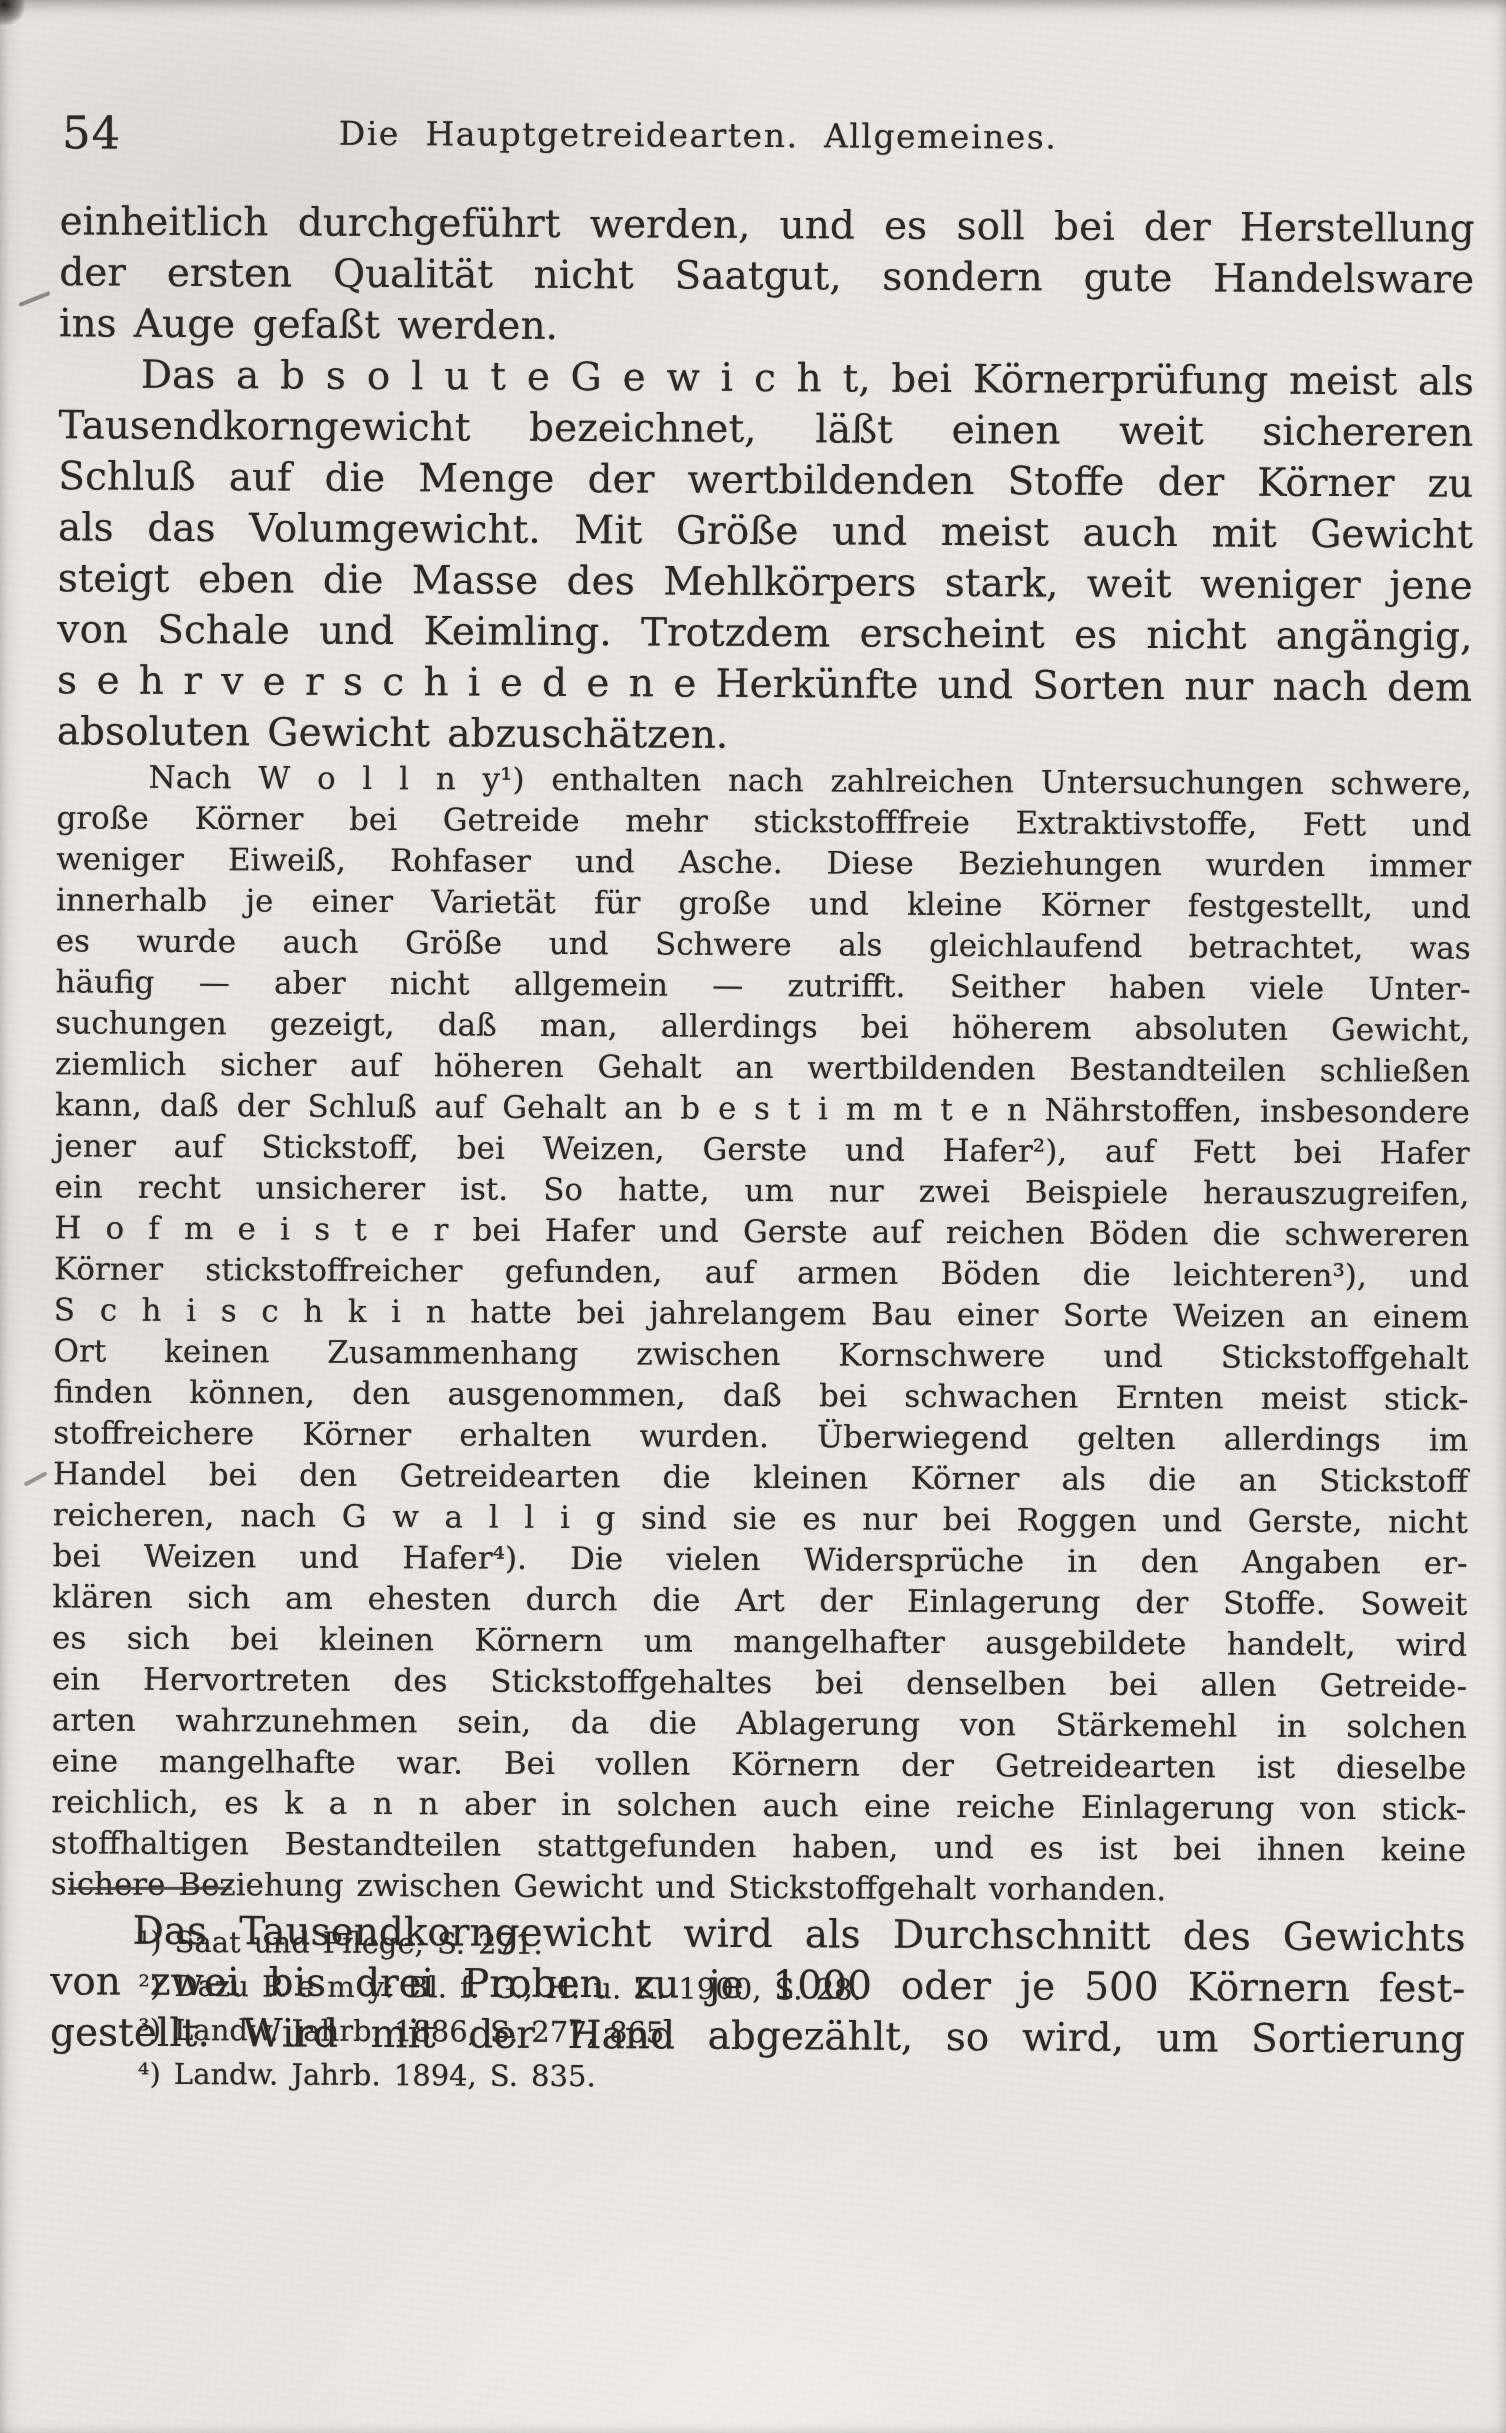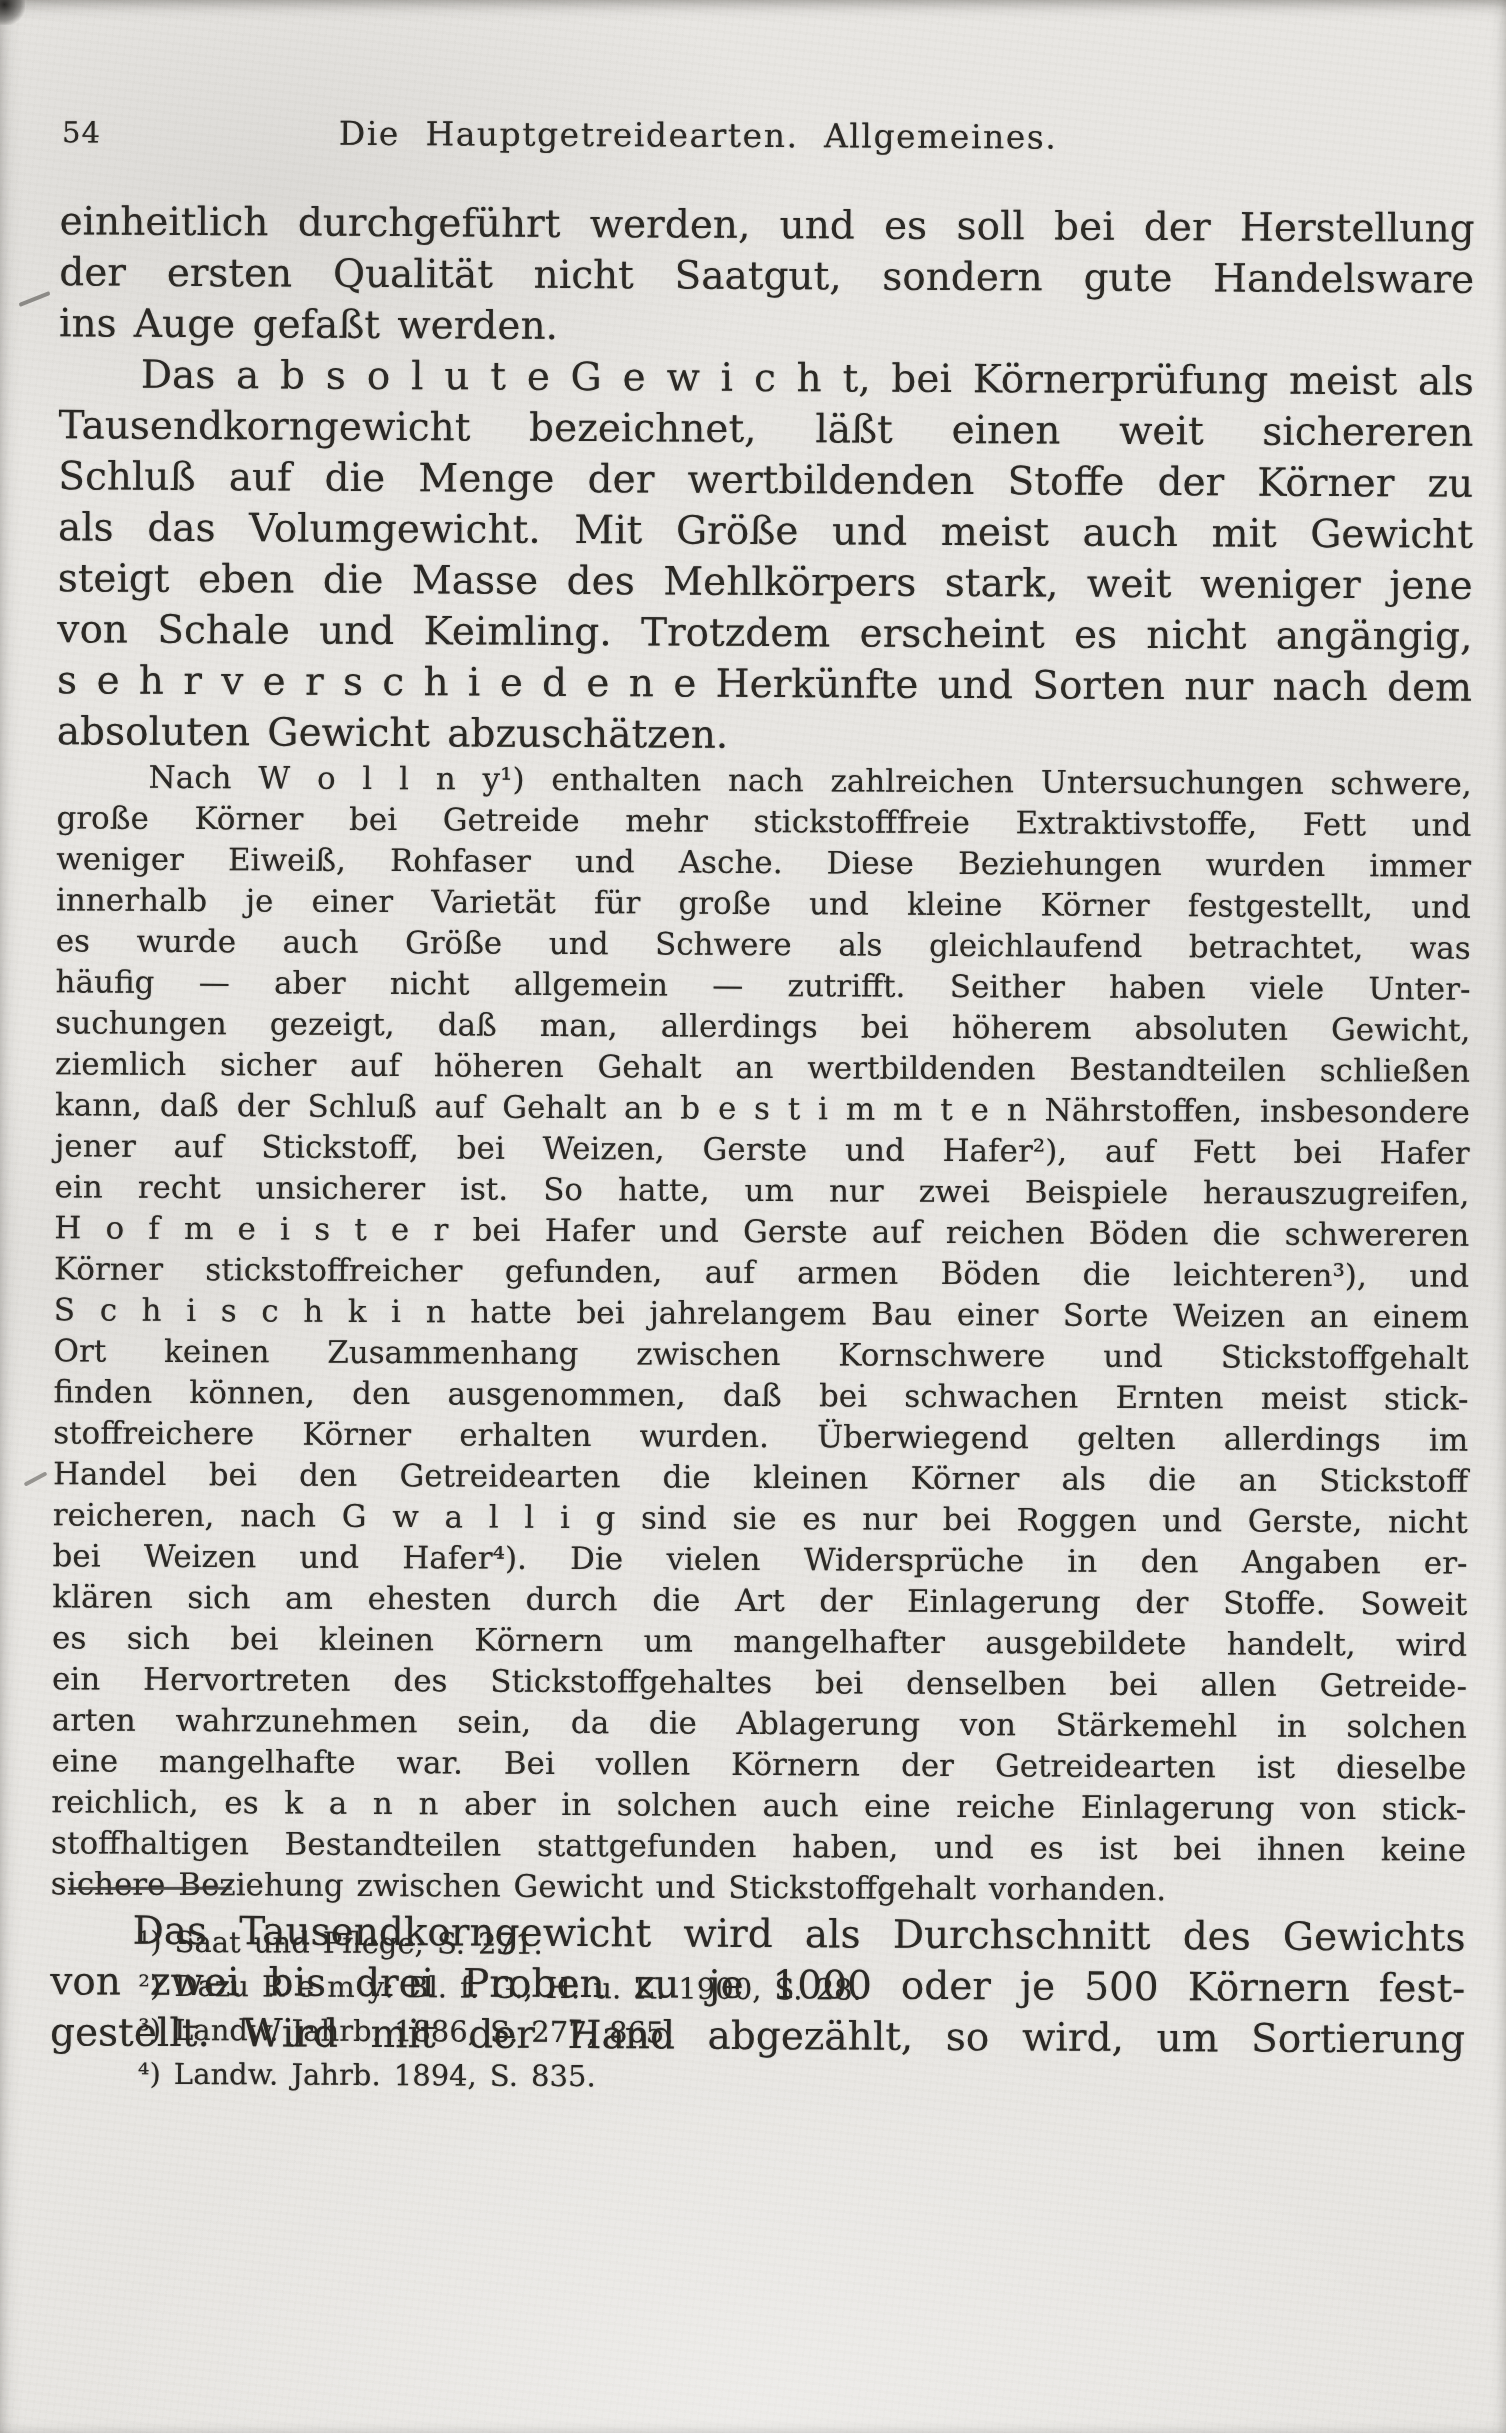--- a/index.html
+++ b/index.html
@@ -20,21 +20,21 @@
     box-shadow:
       inset 0 11.6px 17.5px -9.7px rgba(60,58,54,.45),
       inset 11.6px 0 21.3px -13.6px rgba(60,58,54,.38),
       inset -9.7px 0 17.5px -11.6px rgba(60,58,54,.30),
       inset 0 -9.7px 15.5px -11.6px rgba(60,58,54,.20);
   }
   .tilt{position:absolute;inset:0;transform:rotate(0.3deg);transform-origin:50% 45%;}
   .pagehead{position:absolute;top:113px;left:0;right:0;height:49px;}
   .page-number{
     position:absolute;left:57px;top:1.9px;
-    font-size:29px;line-height:43px;letter-spacing:1px;
+    font-size:45px;line-height:43px;letter-spacing:1px;
   }
   .running-title{
     display:block;text-align:center;transform:translateX(-60px);
     font-size:33px;line-height:45px;letter-spacing:1.5px;word-spacing:13.6px;
   }
   main{position:absolute;top:199px;left:55px;width:1415px;}
   .para{margin:0;}
   .para .line{white-space:normal;}
   .para.large .line{font-size:39px;line-height:51px;word-spacing:4.9px;}
   .para.small .line{font-size:31px;line-height:41px;word-spacing:2.9px;}

